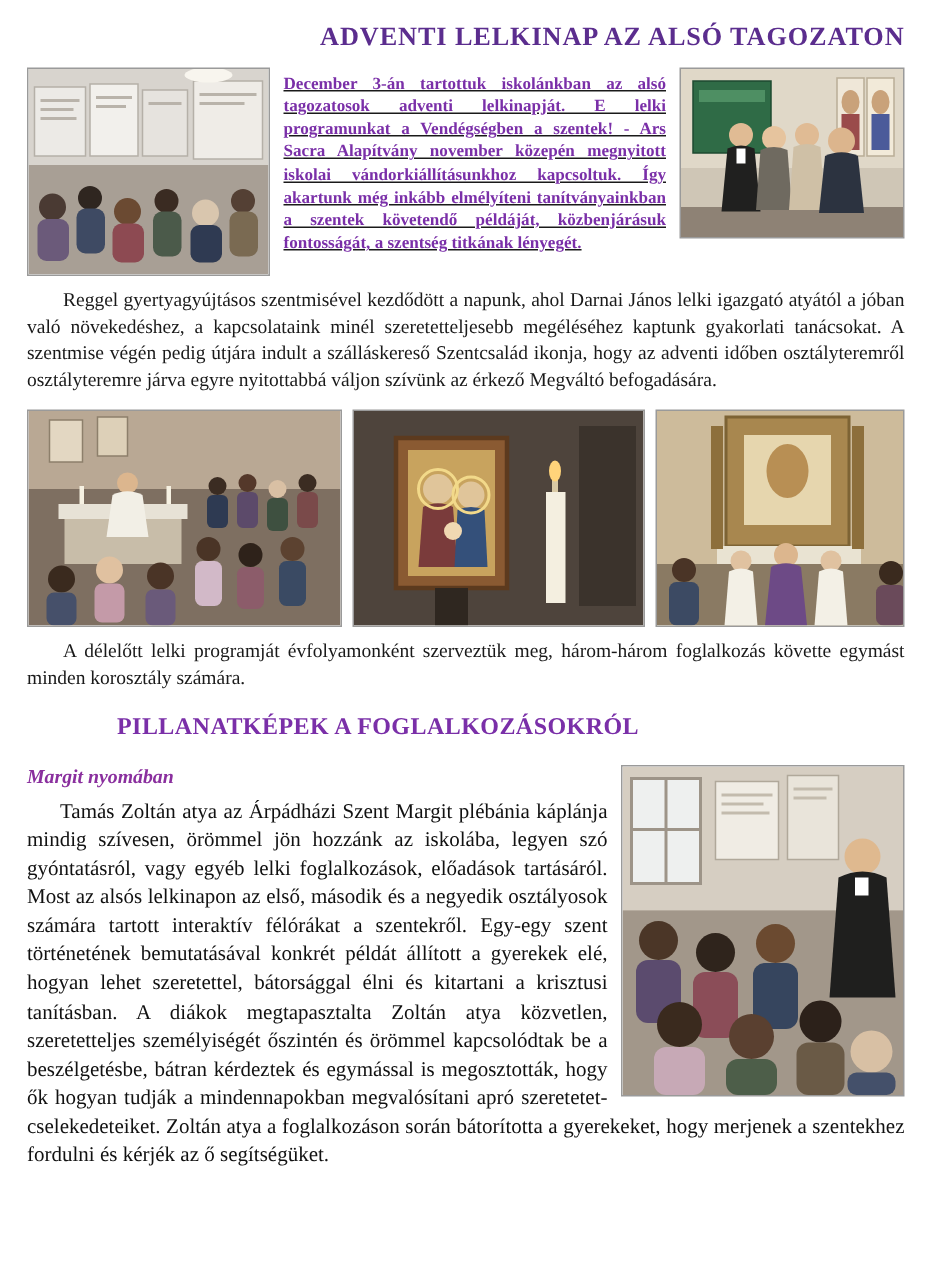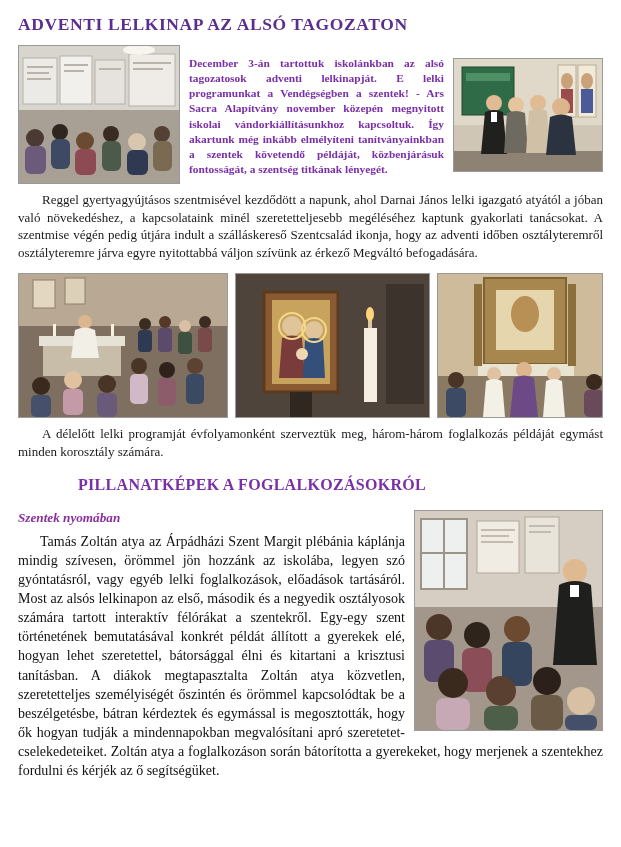--- a/index.html
+++ b/index.html
@@ -18,36 +18,37 @@
   .page {
     width: 621px;
     height: 847px;
     position: relative;
     box-sizing: border-box;
     padding: 0 18px;
   }
 
   
   .main-title {
-    text-align: left;
+    text-align: right;
     font-family: "Liberation Serif", serif;
     font-weight: bold;
     font-size: 17.5px;
     letter-spacing: 0.6px;
     color: #5b2d8e;
     margin: 14px 0 10px 0;
     text-transform: uppercase;
   }
 
   
   .top-row {
     display: flex;
-    align-items: center;
+    align-items: flex-start;
     gap: 9px;
     margin-bottom: 6px;
+    text-decoration: underline;
   }
   .top-left-photo {
     width: 160px;
     height: 137px;
     flex: 0 0 160px;
     border: 1px solid #9a9a9a;
     position: relative;
     overflow: hidden;
   }
   .top-text {
@@ -312,21 +313,21 @@
         <circle cx="116" cy="100" r="7" fill="#e0c2a0"></circle>
           <path d="M108 107 q8 -4 16 0 l3 36 h-22 z" fill="#f3f0e6"></path>
         <circle cx="18" cy="106" r="8" fill="#4a3426"></circle>
           <rect x="8" y="114" width="20" height="29" rx="5" fill="#3c4a63"></rect>
         <circle cx="156" cy="108" r="8" fill="#3a2a1e"></circle>
           <rect x="146" y="116" width="20" height="27" rx="5" fill="#6a4a5a"></rect>
       </svg>
     </div>
   </div>
 
-  <div class="para">A délelőtt lelki programját évfolyamonként szerveztük meg, három-három foglalkozás példáját egymást minden korosztály számára.</div>
+  <div class="para">A délelőtt lelki programját évfolyamonként szerveztük meg, három-három foglalkozás követte egymást minden korosztály számára.</div>
 
   <div class="sub-title">PILLANATKÉPEK A FOGLALKOZÁSOKRÓL</div>
 
   <div class="bottom-wrap">
 
     <div class="bottom-photo">
       <svg viewBox="0 0 187 219" width="187" height="219" preserveAspectRatio="none">
         <rect x="0" y="0" width="187" height="219" fill="#bfb5a6"></rect>
         <rect x="0" y="0" width="187" height="96" fill="#d6cec2"></rect>
         <rect x="0" y="96" width="187" height="123" fill="#a2978a"></rect>
@@ -361,18 +362,18 @@
           <circle cx="86" cy="180" r="15" fill="#5a4030"></circle>
             <rect x="69" y="195" width="34" height="24" rx="8" fill="#4d5e49"></rect>
           <circle cx="132" cy="170" r="14" fill="#2c211a"></circle>
             <rect x="116" y="184" width="32" height="35" rx="8" fill="#6a5a46"></rect>
           <circle cx="166" cy="190" r="14" fill="#d8c0a4"></circle>
             <rect x="150" y="204" width="32" height="15" rx="6" fill="#44506a"></rect>
         </g>
       </svg>
     </div>
 
-    <div class="section-head">Szentek nyomában</div>
+    <div class="section-head">Margit nyomában</div>
 
     <div class="bottom-text">Tamás Zoltán atya az Árpádházi Szent Margit plébánia káplánja mindig szívesen, örömmel jön hozzánk az iskolába, legyen szó gyóntatásról, vagy egyéb lelki foglalkozások, előadások tartásáról. Most az alsós lelkinapon az első, második és a negyedik osztályosok számára tartott interaktív félórákat a szentekről. Egy-egy szent történetének bemutatásával konkrét példát állított a gyerekek elé, hogyan lehet szeretettel, bátorsággal élni és kitartani a krisztusi tanításban. A diákok megtapasztalta Zoltán atya közvetlen, szeretetteljes személyiségét őszintén és örömmel kapcsolódtak be a beszélgetésbe, bátran kérdeztek és egymással is megosztották, hogy ők hogyan tudják a mindennapokban megvalósítani apró szeretetet-cselekedeteiket. Zoltán atya a foglalkozáson során bátorította a gyerekeket, hogy merjenek a szentekhez fordulni és kérjék az ő segítségüket.</div>
   </div>
 
 </div>
 
 </body></html>

